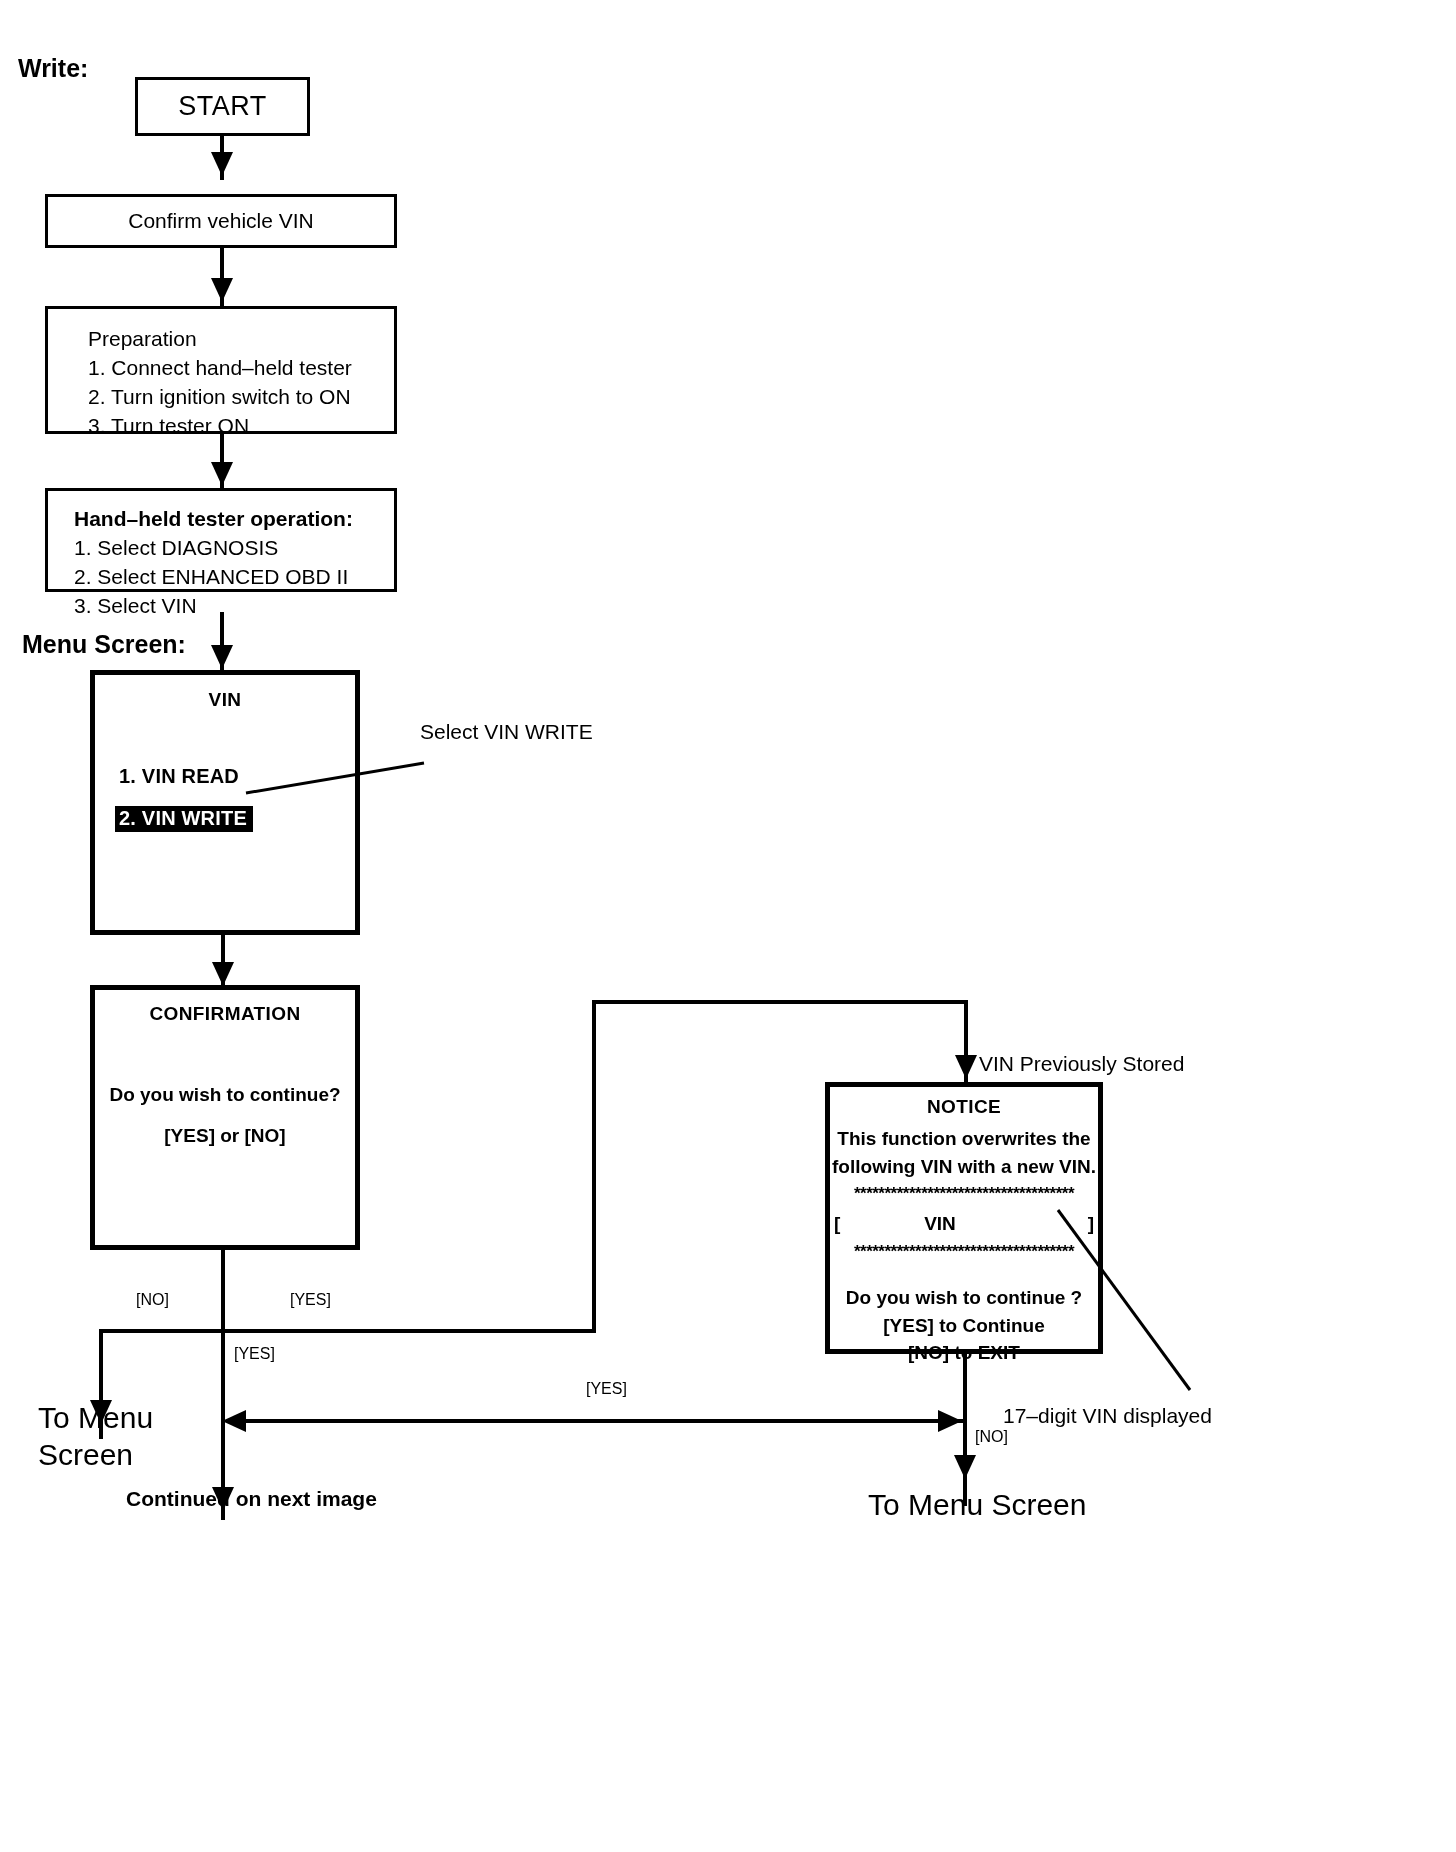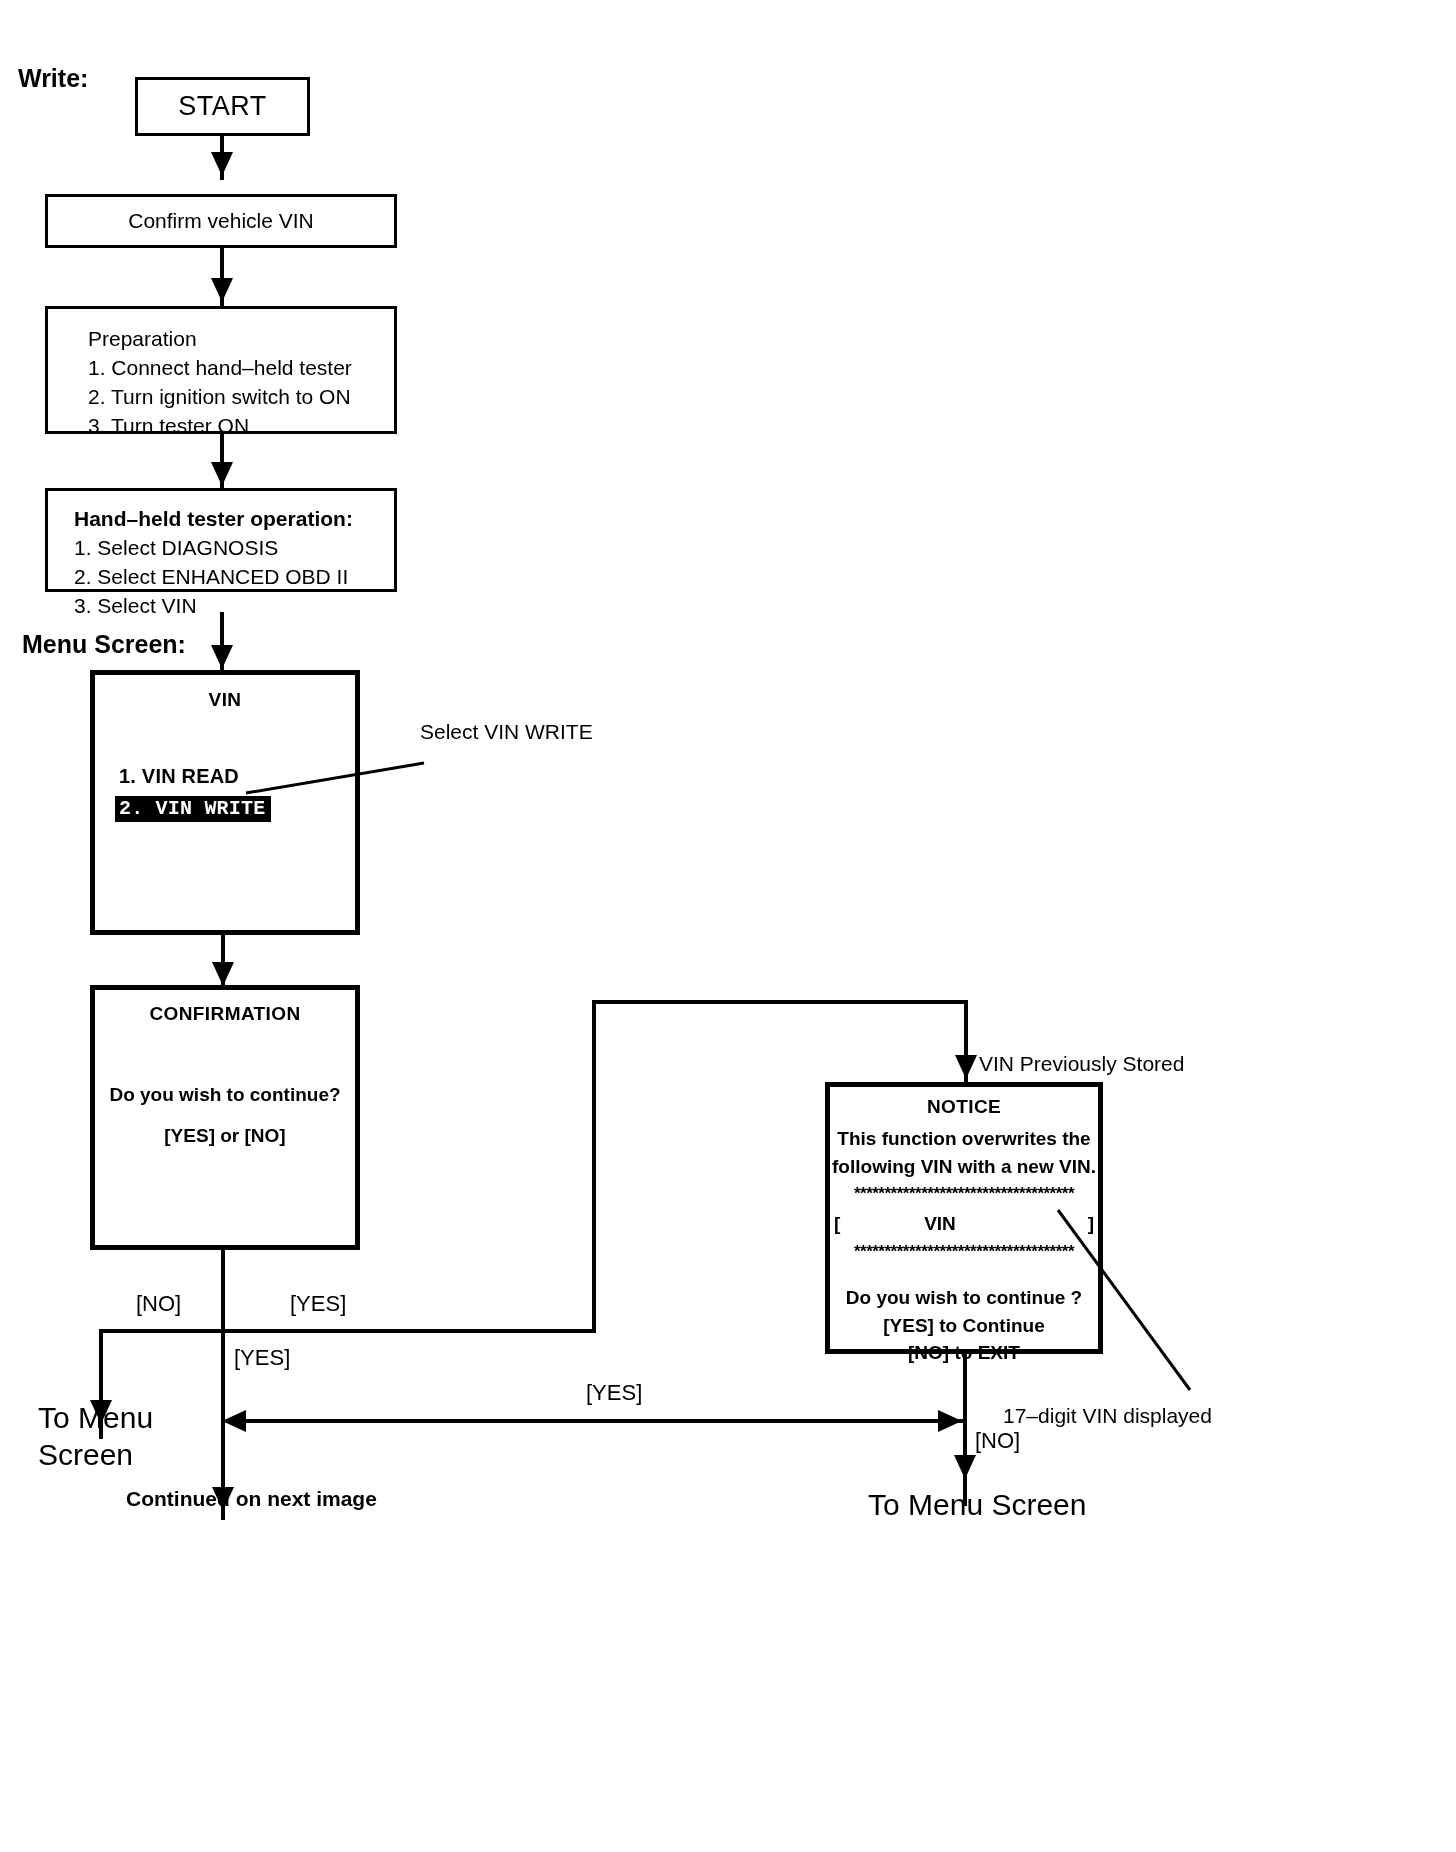--- a/index.html
+++ b/index.html
@@ -57,21 +57,21 @@
   .t-annot {
     font-size: 21px;
     white-space: nowrap;
   }
   .t-bigannot {
     font-size: 30px;
     line-height: 1.22;
     white-space: nowrap;
   }
   .t-edge {
-    font-size: 22px;
+    font-size: 16px;
     white-space: nowrap;
   }
   .t-caption {
     font-size: 21px;
     white-space: nowrap;
     font-weight: bold;
   }
 
   
   .screen-title {
@@ -138,21 +138,21 @@
     border-bottom: 11px solid transparent;
     border-left: 24px solid #000000;
   }
   .leader { position: absolute; }
 </style>
 </head>
 <body>
 
 <div id="canvas">
 
-  <div class="abs t-section-label" style="left:18px; top:64px;">Write:</div>
+  <div class="abs t-section-label" style="left:18px; top:54px;">Write:</div>
 
   <div class="box box-center-text" style="left:135px; top:77px; width:175px; height:59px;">
     <span class="t-start">START</span>
   </div>
 
   <div class="vline" style="left:220px; top:136px; height:44px;"></div>
   <div class="arrow-down" style="left:211px; top:152px;"></div>
 
   <div class="box box-center-text" style="left:45px; top:194px; width:352px; height:54px;">
     <span class="t-plain">Confirm vehicle VIN</span>
@@ -180,21 +180,21 @@
 
   <div class="vline" style="left:220px; top:612px; height:58px;"></div>
   <div class="arrow-down" style="left:211px; top:645px;"></div>
 
   <div class="abs t-section-label" style="left:22px; top:630px;">Menu Screen:</div>
 
   <div class="box box-thick" style="left:90px; top:670px; width:270px; height:265px;">
     <div class="screen-title" style="margin-top:14px;">VIN</div>
     <div style="margin-top:53px; padding-left:20px;">
       <div><span class="menu-item">1. VIN READ</span></div>
-      <div style="margin-top:6px;font-family:Liberation Mono, monospace;"><span class="menu-item selected">2. VIN WRITE</span></div>
+      <div style="margin-top:16px;"><span class="menu-item selected">2. VIN WRITE</span></div>
     </div>
   </div>
 
   <svg class="leader" style="left:236px; top:760px; width:200px; height:40px;">
     <line x1="10" y1="33" x2="188" y2="3" stroke="#000" stroke-width="3"></line>
   </svg>
   <div class="abs t-annot" style="left:420px; top:720px;">Select VIN WRITE</div>
 
   <div class="vline" style="left:221px; top:935px; height:52px;"></div>
   <div class="arrow-down" style="left:212px; top:962px;"></div>

